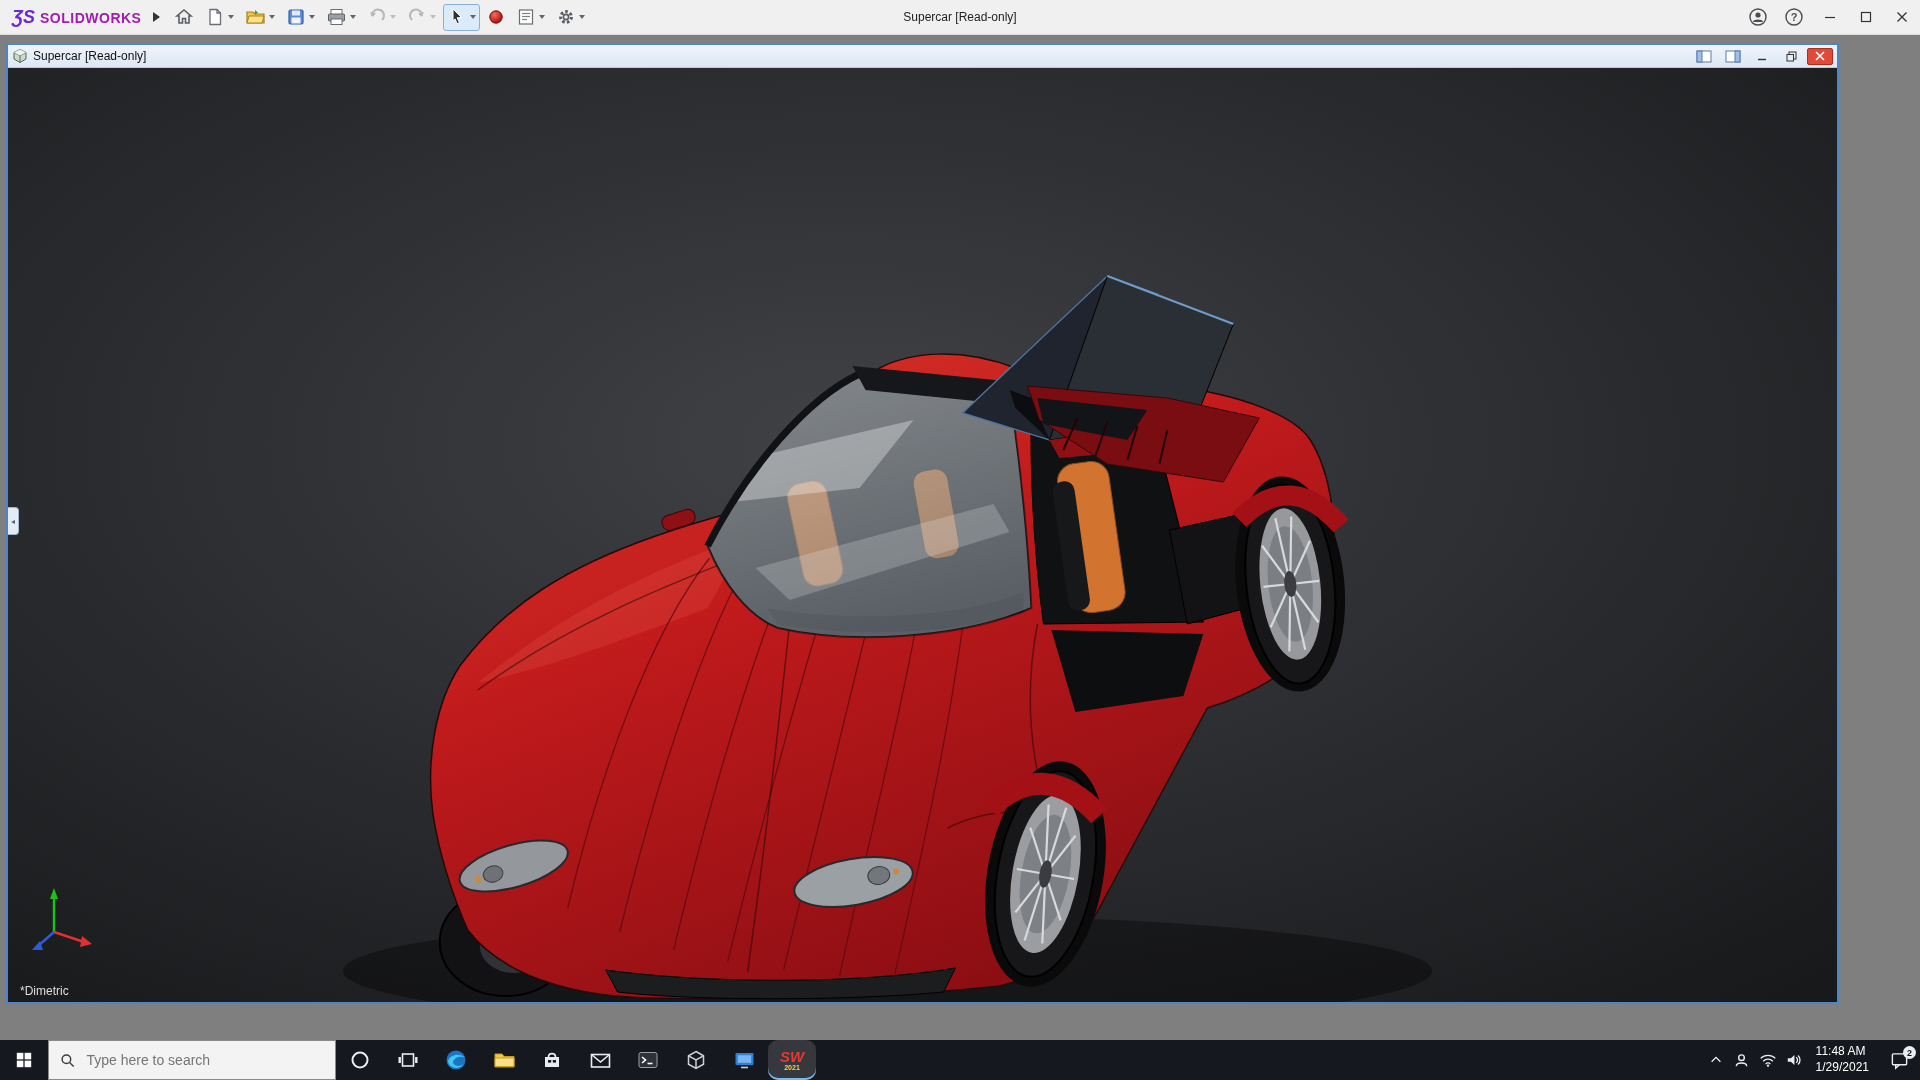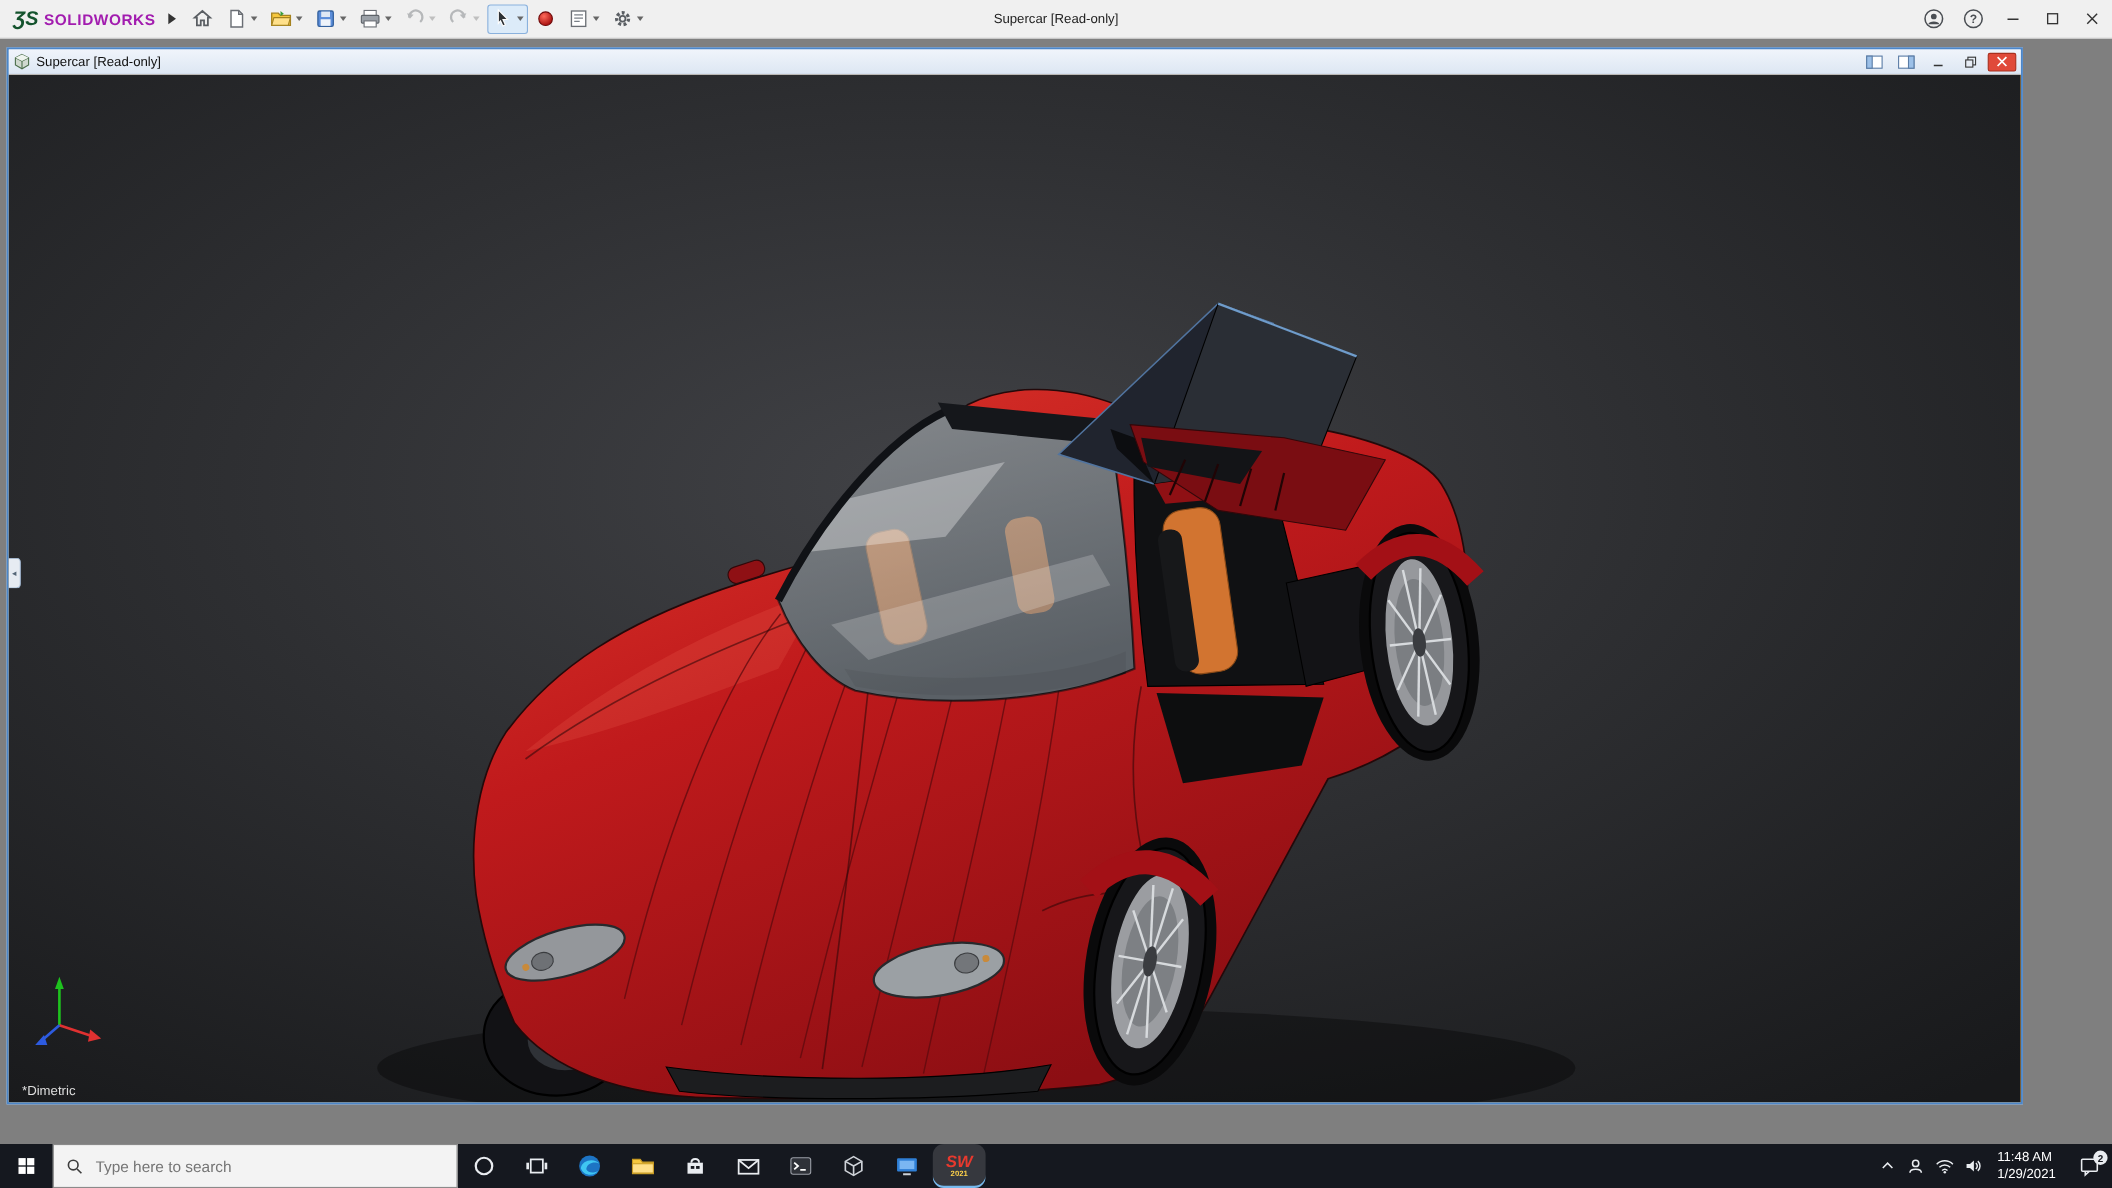--- a/index.html
+++ b/index.html
@@ -10,21 +10,21 @@
     background:#7f7f7f;
   }
 
   
   .titlebar {
     position:absolute; top:0; left:0; right:0; height:35px;
     background:#f0f0f0; border-bottom:1px solid #dcdcdc;
     display:flex; align-items:center; z-index:20;
   }
   .brand { display:flex; align-items:baseline; gap:5px; padding:0 8px 0 12px; }
-  .brand-mark { color:#14532d; font-weight:bold; font-style:italic; font-size:18px; }
+  .brand-mark { color:#6d28d9; font-weight:bold; font-style:italic; font-size:18px; }
   .brand-name { color:#a21caf; font-weight:bold; font-size:14px; letter-spacing:.5px; }
   .expand-arrow { width:0; height:0; border-top:5px solid transparent; border-bottom:5px solid transparent; border-left:7px solid #333; margin:0 10px 0 4px; cursor:pointer; }
   .tb-icons { display:flex; align-items:center; gap:3px; }
   .tbtn { height:27px; display:flex; align-items:center; padding:0 3px; border-radius:3px; border:1px solid transparent; }
   .tbtn svg { display:block; }
   .tbtn.disabled { opacity:.35; }
   .tbtn.pressed { border:1px solid #8ab1dd; background:#dcebf9; }
   .caret { width:0; height:0; border-left:3.5px solid transparent; border-right:3.5px solid transparent; border-top:4px solid #666; margin-left:3px; }
   .app-title { position:absolute; left:50%; transform:translateX(-50%); font-size:12px; color:#222; white-space:nowrap; }
   .win-controls { margin-left:auto; display:flex; align-items:center; height:100%; }
@@ -58,21 +58,21 @@
     color:#567; cursor:pointer; z-index:6;
   }
 
   
   .taskbar {
     position:absolute; left:0; right:0; bottom:0; height:40px;
     background:#15181f; display:flex; align-items:stretch; z-index:50;
   }
   .tb-item { width:48px; display:flex; align-items:center; justify-content:center; cursor:pointer;border-radius:10px; }
   .search-box {
-    width:368px; background:#f3f3f3; border:1px solid #8a8a8a;
+    width:288px; background:#f3f3f3; border:1px solid #8a8a8a;
     display:flex; align-items:center; gap:9px; padding:0 11px;
   }
   .search-box input { border:none; outline:none; background:transparent; font-size:14px; color:#444; width:100%; font-family:"Liberation Sans",sans-serif; }
   .sw-btn { flex-direction:column; gap:0; background:rgba(255,255,255,.14); box-shadow:inset 0 -2px 0 #76b9ed; }
   .sw-mark { color:#e8392e; font-weight:bold; font-style:italic; font-size:15px; line-height:15px; }
   .sw-year { color:#ffd24a; font-size:7px; font-weight:bold; line-height:8px; }
   .tray { margin-left:auto; display:flex; align-items:stretch; }
   .tray-item { width:26px; display:flex; align-items:center; justify-content:center; cursor:pointer; }
   .clock { color:#fff; font-size:12px; text-align:left; line-height:1.3; padding:0 9px; display:flex; flex-direction:column; justify-content:center; cursor:pointer; }
   .action-center { position:relative; width:42px; display:flex; align-items:center; justify-content:center; cursor:pointer; }

